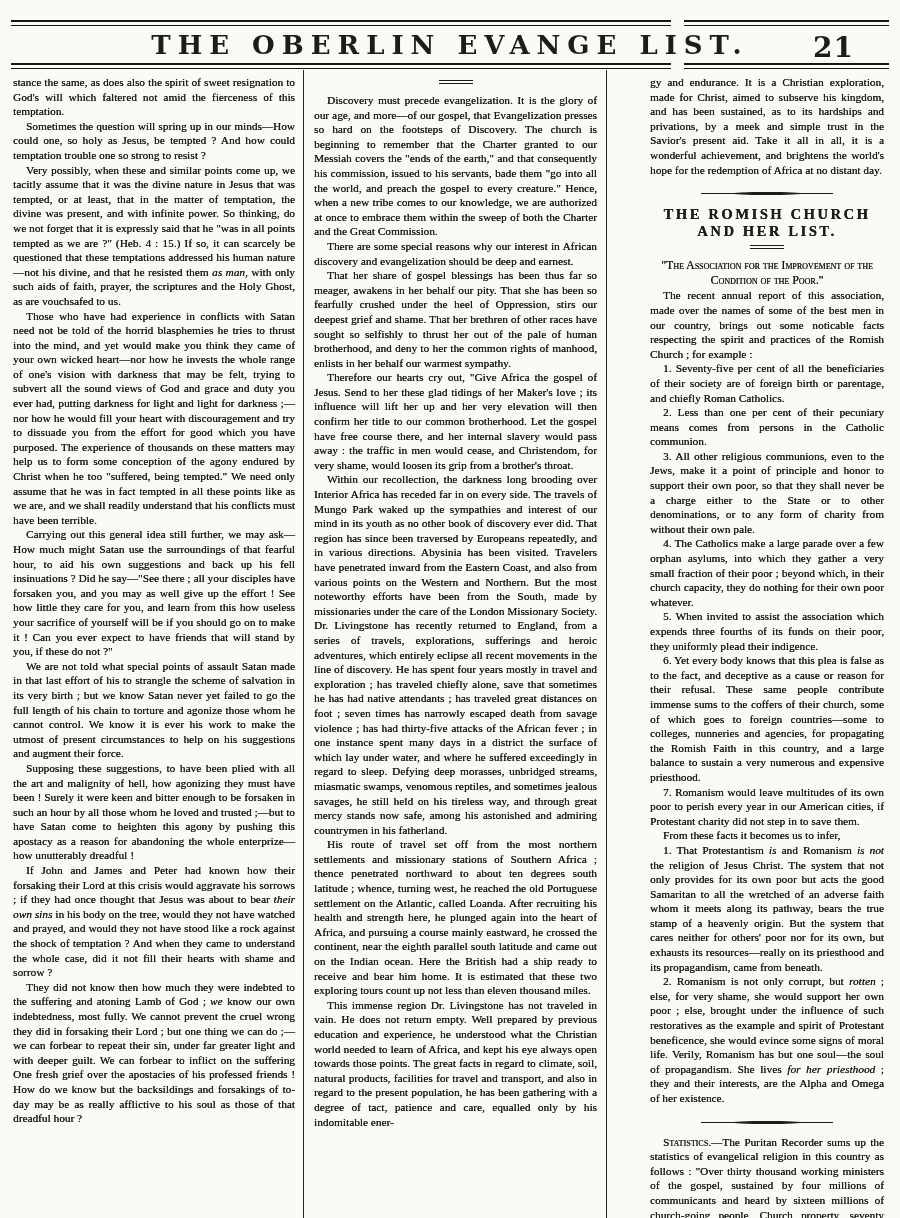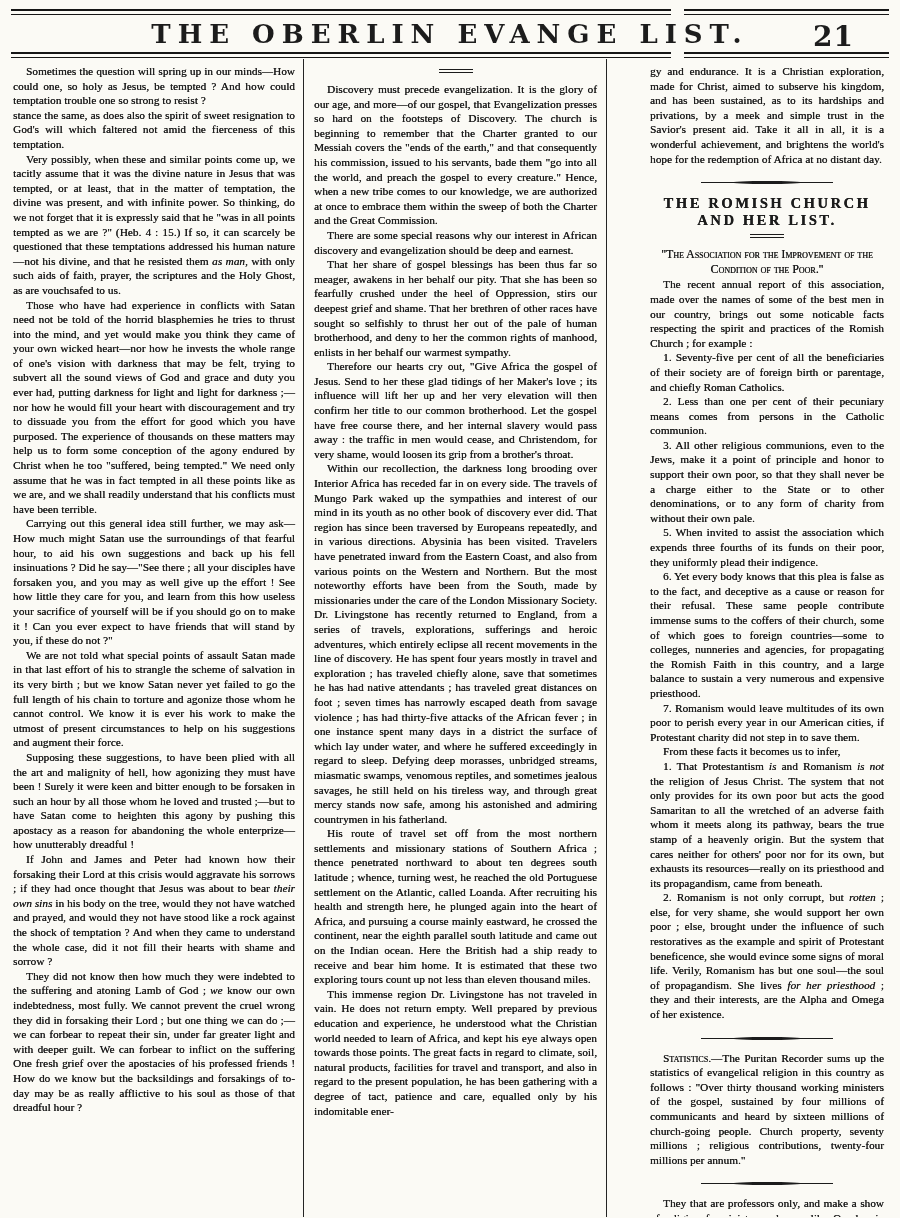--- a/index.html
+++ b/index.html
@@ -3,21 +3,21 @@
 <meta charset="utf-8">
 <style>
   html, body { margin:0; padding:0; }
   body {
     width:900px; height:1218px;
     background:#fbfaf5;
     color:#1c1c1c;
     font-family:"Liberation Serif", serif;
     overflow:hidden;
   }
-  .page { box-sizing:border-box; width:900px; height:1218px; padding:9px 6px 0 6px; }
+  .page { box-sizing:border-box; width:900px; height:1218px; padding:20px 6px 0 6px; }
 
   
   .drule { display:flex; margin:0 5px; }
   .drule .seg { height:3px; border-top:2px solid #161616; border-bottom:1px solid #161616; }
   .drule .seg-left { width:75.2%; }
   .drule .seg-right { flex:1; margin-left:13px; }
 
   .masthead-row { position:relative; height:37px; display:flex; align-items:center; justify-content:center; }
   .masthead-title {
     font-family:"DejaVu Serif", serif;
@@ -83,22 +83,22 @@
     <span class="page-number">21</span>
   </div>
 
   <div class="drule">
     <span class="seg seg-left"></span>
     <span class="seg seg-right"></span>
   </div>
 
   <div class="columns">
     <div class="col col-1">
+        <p class="para noindent">stance the same, as does also the spirit of sweet resignation to God's will which faltered not amid the fierceness of this temptation.</p>
         <p class="para">Sometimes the question will spring up in our minds—How could one, so holy as Jesus, be tempted ?  And how could temptation trouble one so strong to resist ?</p>
-        <p class="para noindent">stance the same, as does also the spirit of sweet resignation to God's will which faltered not amid the fierceness of this temptation.</p>
         <p class="para">Very possibly, when these and similar points come up, we tacitly assume that it was the divine nature in Jesus that was tempted, or at least, that in the matter of temptation, the divine was present, and with infinite power. So thinking, do we not forget that it is expressly said that he "was in all points tempted as we are ?" (Heb. 4 : 15.) If so, it can scarcely be questioned that these temptations addressed his human nature—not his divine, and that he resisted them <i>as man</i>, with only such aids of faith, prayer, the scriptures and the Holy Ghost, as are vouchsafed to us.</p>
         <p class="para">Those who have had experience in conflicts with Satan need not be told of the horrid blasphemies he tries to thrust into the mind, and yet would make you think they came of your own wicked heart—nor how he invests the whole range of one's vision with darkness that may be felt, trying to subvert all the sound views of God and grace and duty you ever had, putting darkness for light and light for darkness ;—nor how he would fill your heart with discouragement and try to dissuade you from the effort for good which you have purposed.  The experience of thousands on these matters may help us to form some conception of the agony endured by Christ when he too "suffered, being tempted."  We need only assume that he was in fact tempted in all these points like as we are, and we shall readily understand that his conflicts must have been terrible.</p>
         <p class="para">Carrying out this general idea still further, we may ask—How much might Satan use the surroundings of that fearful hour, to aid his own suggestions and back up his fell insinuations ?  Did he say—"See there ; all your disciples have forsaken you, and you may as well give up the effort !  See how little they care for you, and learn from this how useless your sacrifice of yourself will be if you should go on to make it !  Can you ever expect to have friends that will stand by you, if these do not ?"</p>
         <p class="para">We are not told what special points of assault Satan made in that last effort of his to strangle the scheme of salvation in its very birth ; but we know Satan never yet failed to go the full length of his chain to torture and agonize those whom he cannot control.  We know it is ever his work to make the utmost of present circumstances to help on his suggestions and augment their force.</p>
         <p class="para">Supposing these suggestions, to have been plied with all the art and malignity of hell, how agonizing they must have been !  Surely it were keen and bitter enough to be forsaken in such an hour by all those whom he loved and trusted ;—but to have Satan come to heighten this agony by pushing this apostacy as a reason for abandoning the whole enterprize—how unutterably dreadful !</p>
         <p class="para">If John and James and Peter had known how their forsaking their Lord at this crisis would aggravate his sorrows ; if they had once thought that Jesus was about to bear <i>their own sins</i> in his body on the tree, would they not have watched and prayed, and would they not have stood like a rock against the shock of temptation ?  And when they came to understand the whole case, did it not fill their hearts with shame and sorrow ?</p>
         <p class="para">They did not know then how much they were indebted to the suffering and atoning Lamb of God ; <i>we</i> know our own indebtedness, most fully.  We cannot prevent the cruel wrong they did in forsaking their Lord ; but one thing we can do ;—we can forbear to repeat their sin, under far greater light and with deeper guilt.  We can forbear to inflict on the suffering One fresh grief over the apostacies of his professed friends !  How do we know but the backsildings and forsakings of to-day may be as really afflictive to his soul as those of that dreadful hour ?</p>
       </div>
     <div class="col col-2">
         <div class="head-rule"></div>
@@ -113,20 +113,21 @@
     <div class="col col-3">
         <p class="para noindent">gy and endurance.  It is a Christian exploration, made for Christ, aimed to subserve his kingdom, and has been sustained, as to its hardships and privations, by a meek and simple trust in the Savior's present aid.  Take it all in all, it is a wonderful achievement, and brightens the world's hope for the redemption of Africa at no distant day.</p>
         <div class="divider"></div>
         <h2 class="art-head">THE ROMISH CHURCH AND HER LIST.</h2>
         <div class="head-rule"></div>
         <p class="sc-center">"The Association for the Improvement of the Condition of the Poor."</p>
         <p class="para">The recent annual report of this association, made over the names of some of the best men in our country, brings out some noticable facts respecting the spirit and practices of the Romish Church ; for example :</p>
         <p class="para">1. Seventy-five per cent of all the beneficiaries of their society are of foreign birth or parentage, and chiefly Roman Catholics.</p>
         <p class="para">2. Less than one per cent of their pecuniary means comes from persons in the Catholic communion.</p>
         <p class="para">3. All other religious communions, even to the Jews, make it a point of principle and honor to support their own poor, so that they shall never be a charge either to the State or to other denominations, or to any form of charity from without their own pale.</p>
+        <p class="para">4. The Catholics make a large parade over a few orphan asylums, into which they gather a very small fraction of their poor ; beyond which, in their church capacity, they do nothing for their own poor whatever.</p>
         <p class="para">5. When invited to assist the association which expends three fourths of its funds on their poor, they uniformly plead their indigence.</p>
         <p class="para">6. Yet every body knows that this plea is false as to the fact, and deceptive as a cause or reason for their refusal.  These same people contribute immense sums to the coffers of their church, some of which goes to foreign countries—some to colleges, nunneries and agencies, for propagating the Romish Faith in this country, and a large balance to sustain a very numerous and expensive priesthood.</p>
         <p class="para">7. Romanism would leave multitudes of its own poor to perish every year in our American cities, if Protestant charity did not step in to save them.</p>
         <p class="para">From these facts it becomes us to infer,</p>
         <p class="para">1. That Protestantism <i>is</i> and Romanism <i>is not</i> the religion of Jesus Christ.  The system that not only provides for its own poor but acts the good Samaritan to all the wretched of an adverse faith whom it meets along its pathway, bears the true stamp of a heavenly origin.  But the system that cares neither for others' poor nor for its own, but exhausts its resources—really on its priesthood and its propagandism, came from beneath.</p>
         <p class="para">2. Romanism is not only corrupt, but <i>rotten</i> ; else, for very shame, she would support her own poor ; else, brought under the influence of such restoratives as the example and spirit of Protestant beneficence, she would evince some signs of moral life.  Verily, Romanism has but one soul—the soul of propagandism.  She lives <i>for her priesthood</i> ; they and their interests, are the Alpha and Omega of her existence.</p>
         <div class="divider"></div>
         <p class="para"><span class="sc">Statistics.</span>—The Puritan Recorder sums up the statistics of evangelical religion in this country as follows : "Over thirty thousand working ministers of the gospel, sustained by four millions of communicants and heard by sixteen millions of church-going people.  Church property, seventy millions ; religious contributions, twenty-four millions per annum."</p>
         <div class="divider"></div>
         <p class="para">They that are professors only, and make a show of religion for sinister ends, are like Orpah ; in times of affliction they will kiss their mother and be gone : they will soon take leave of the church of God.  But they that are true Chtistians, are like Ruth ; they will cleave to her, stay by her, live and die with her, and never depart from her. — 1: 14.</p>

